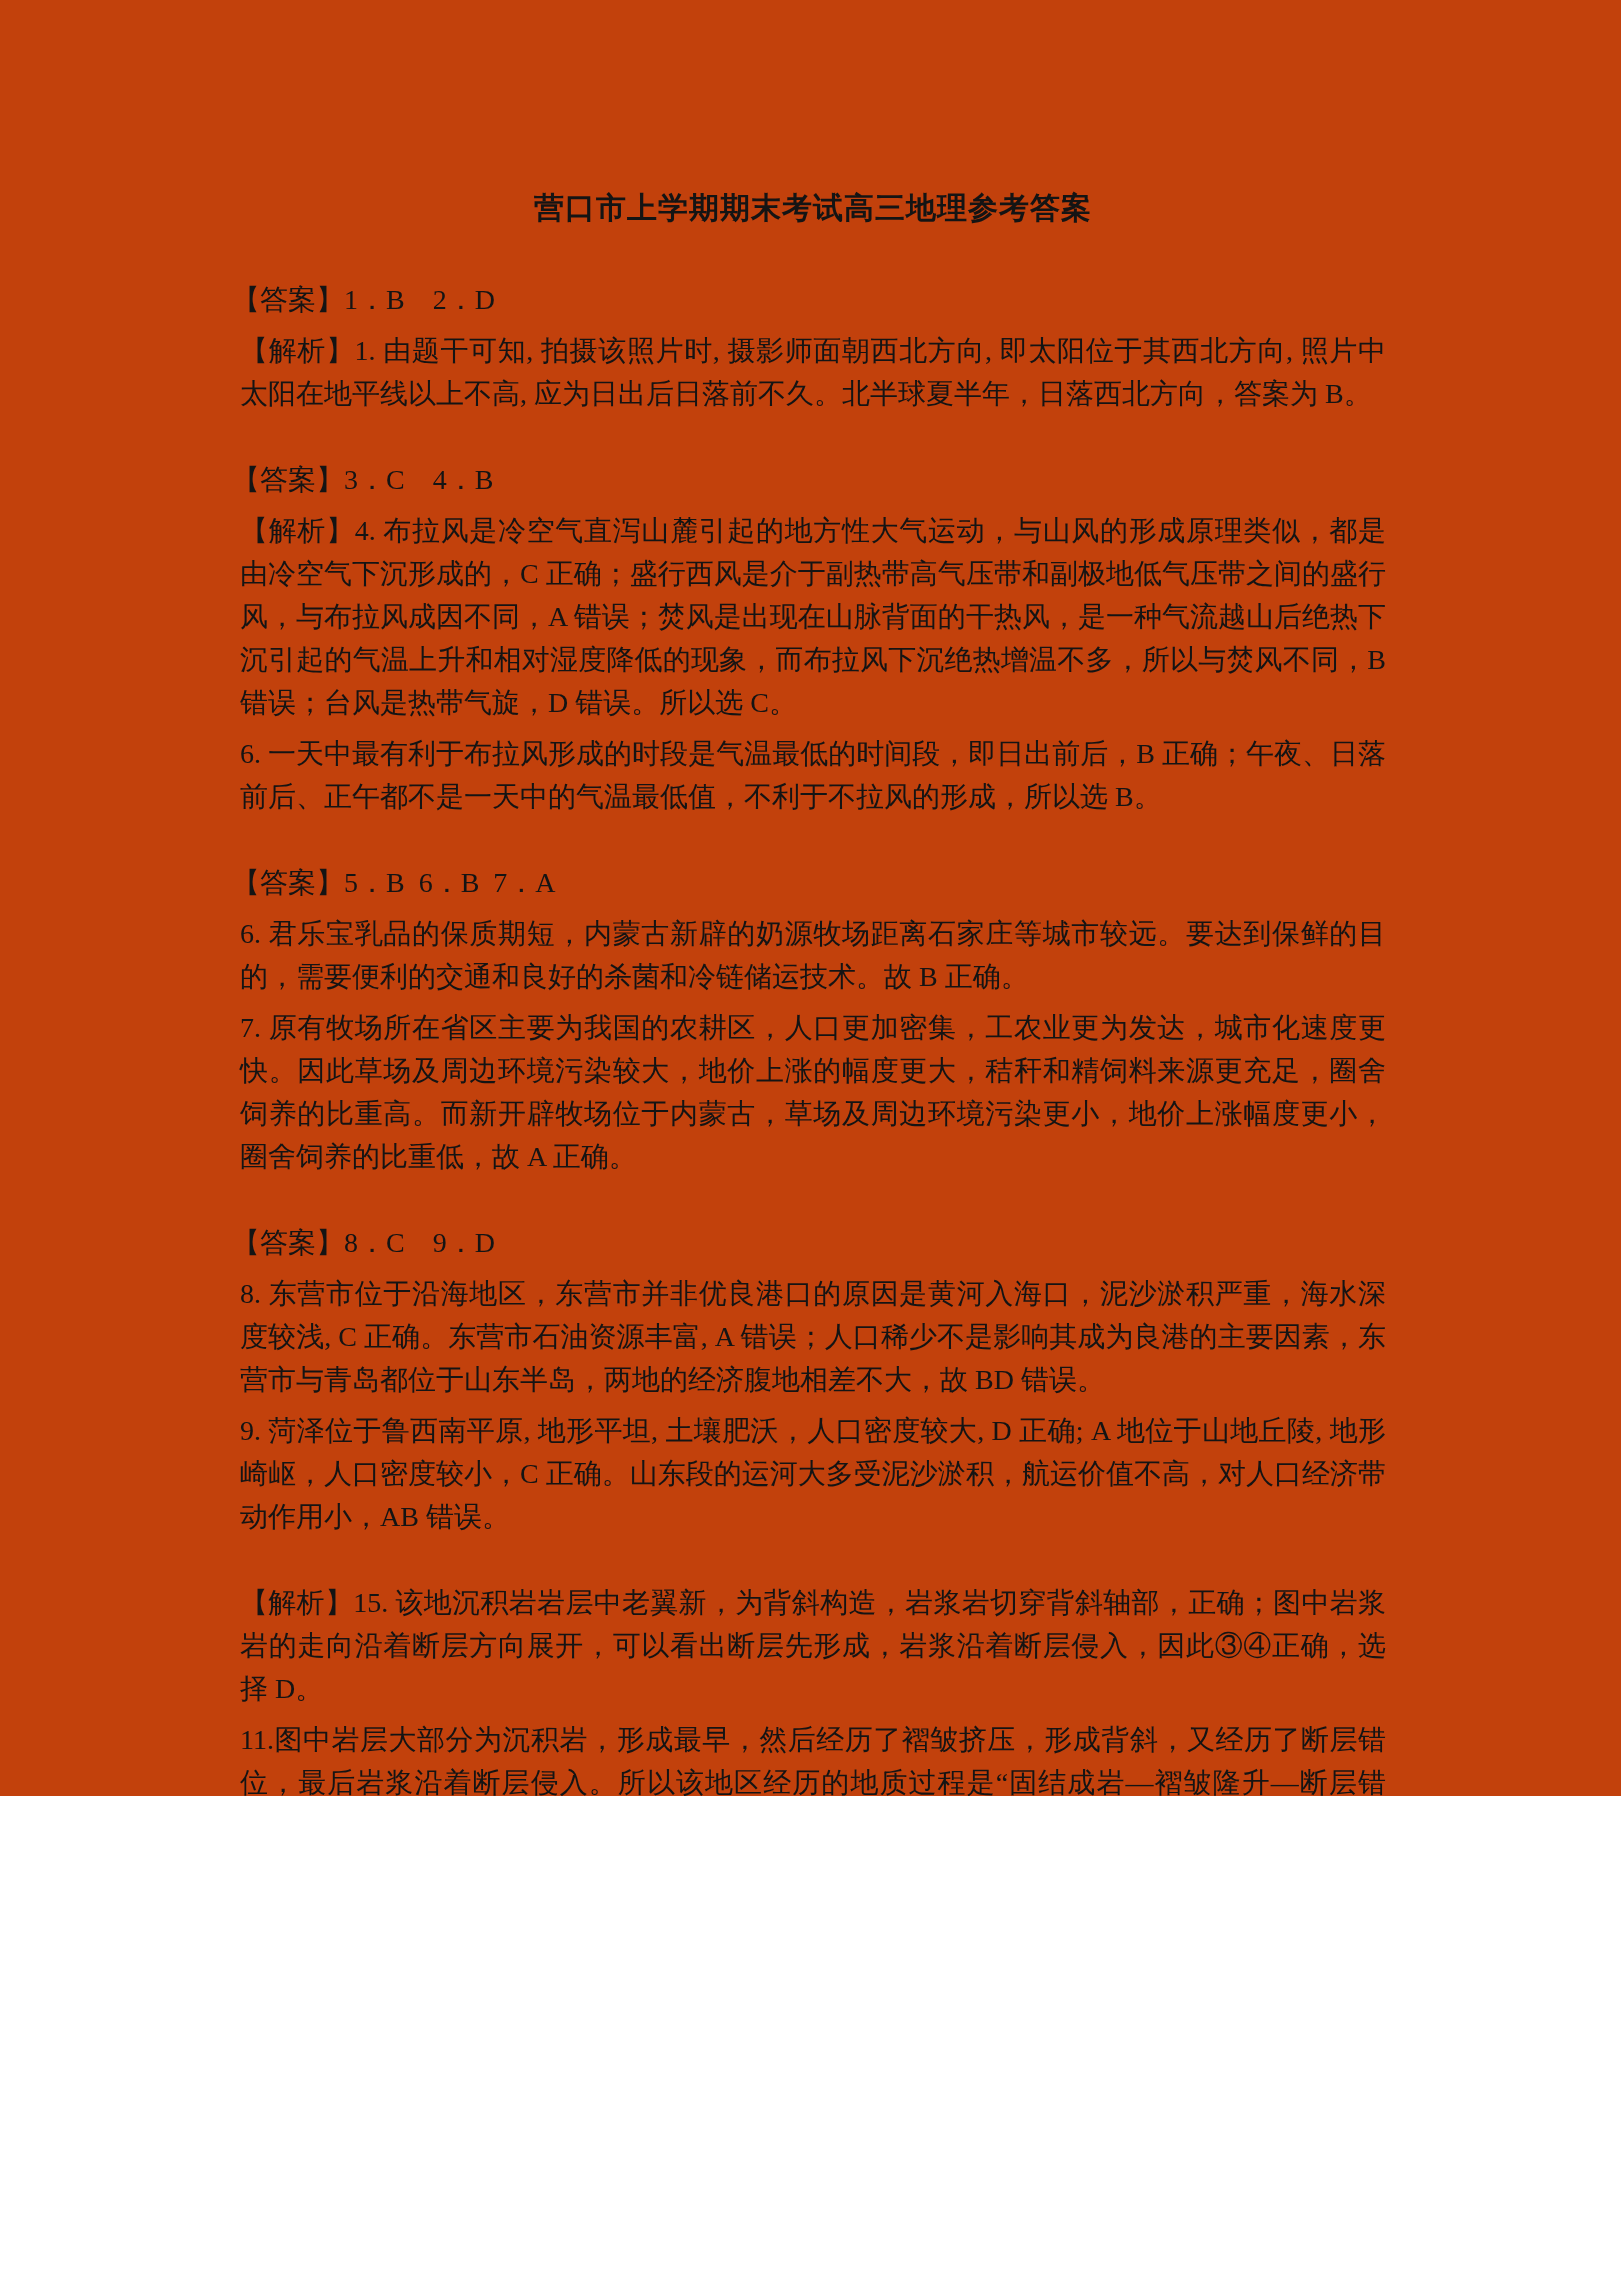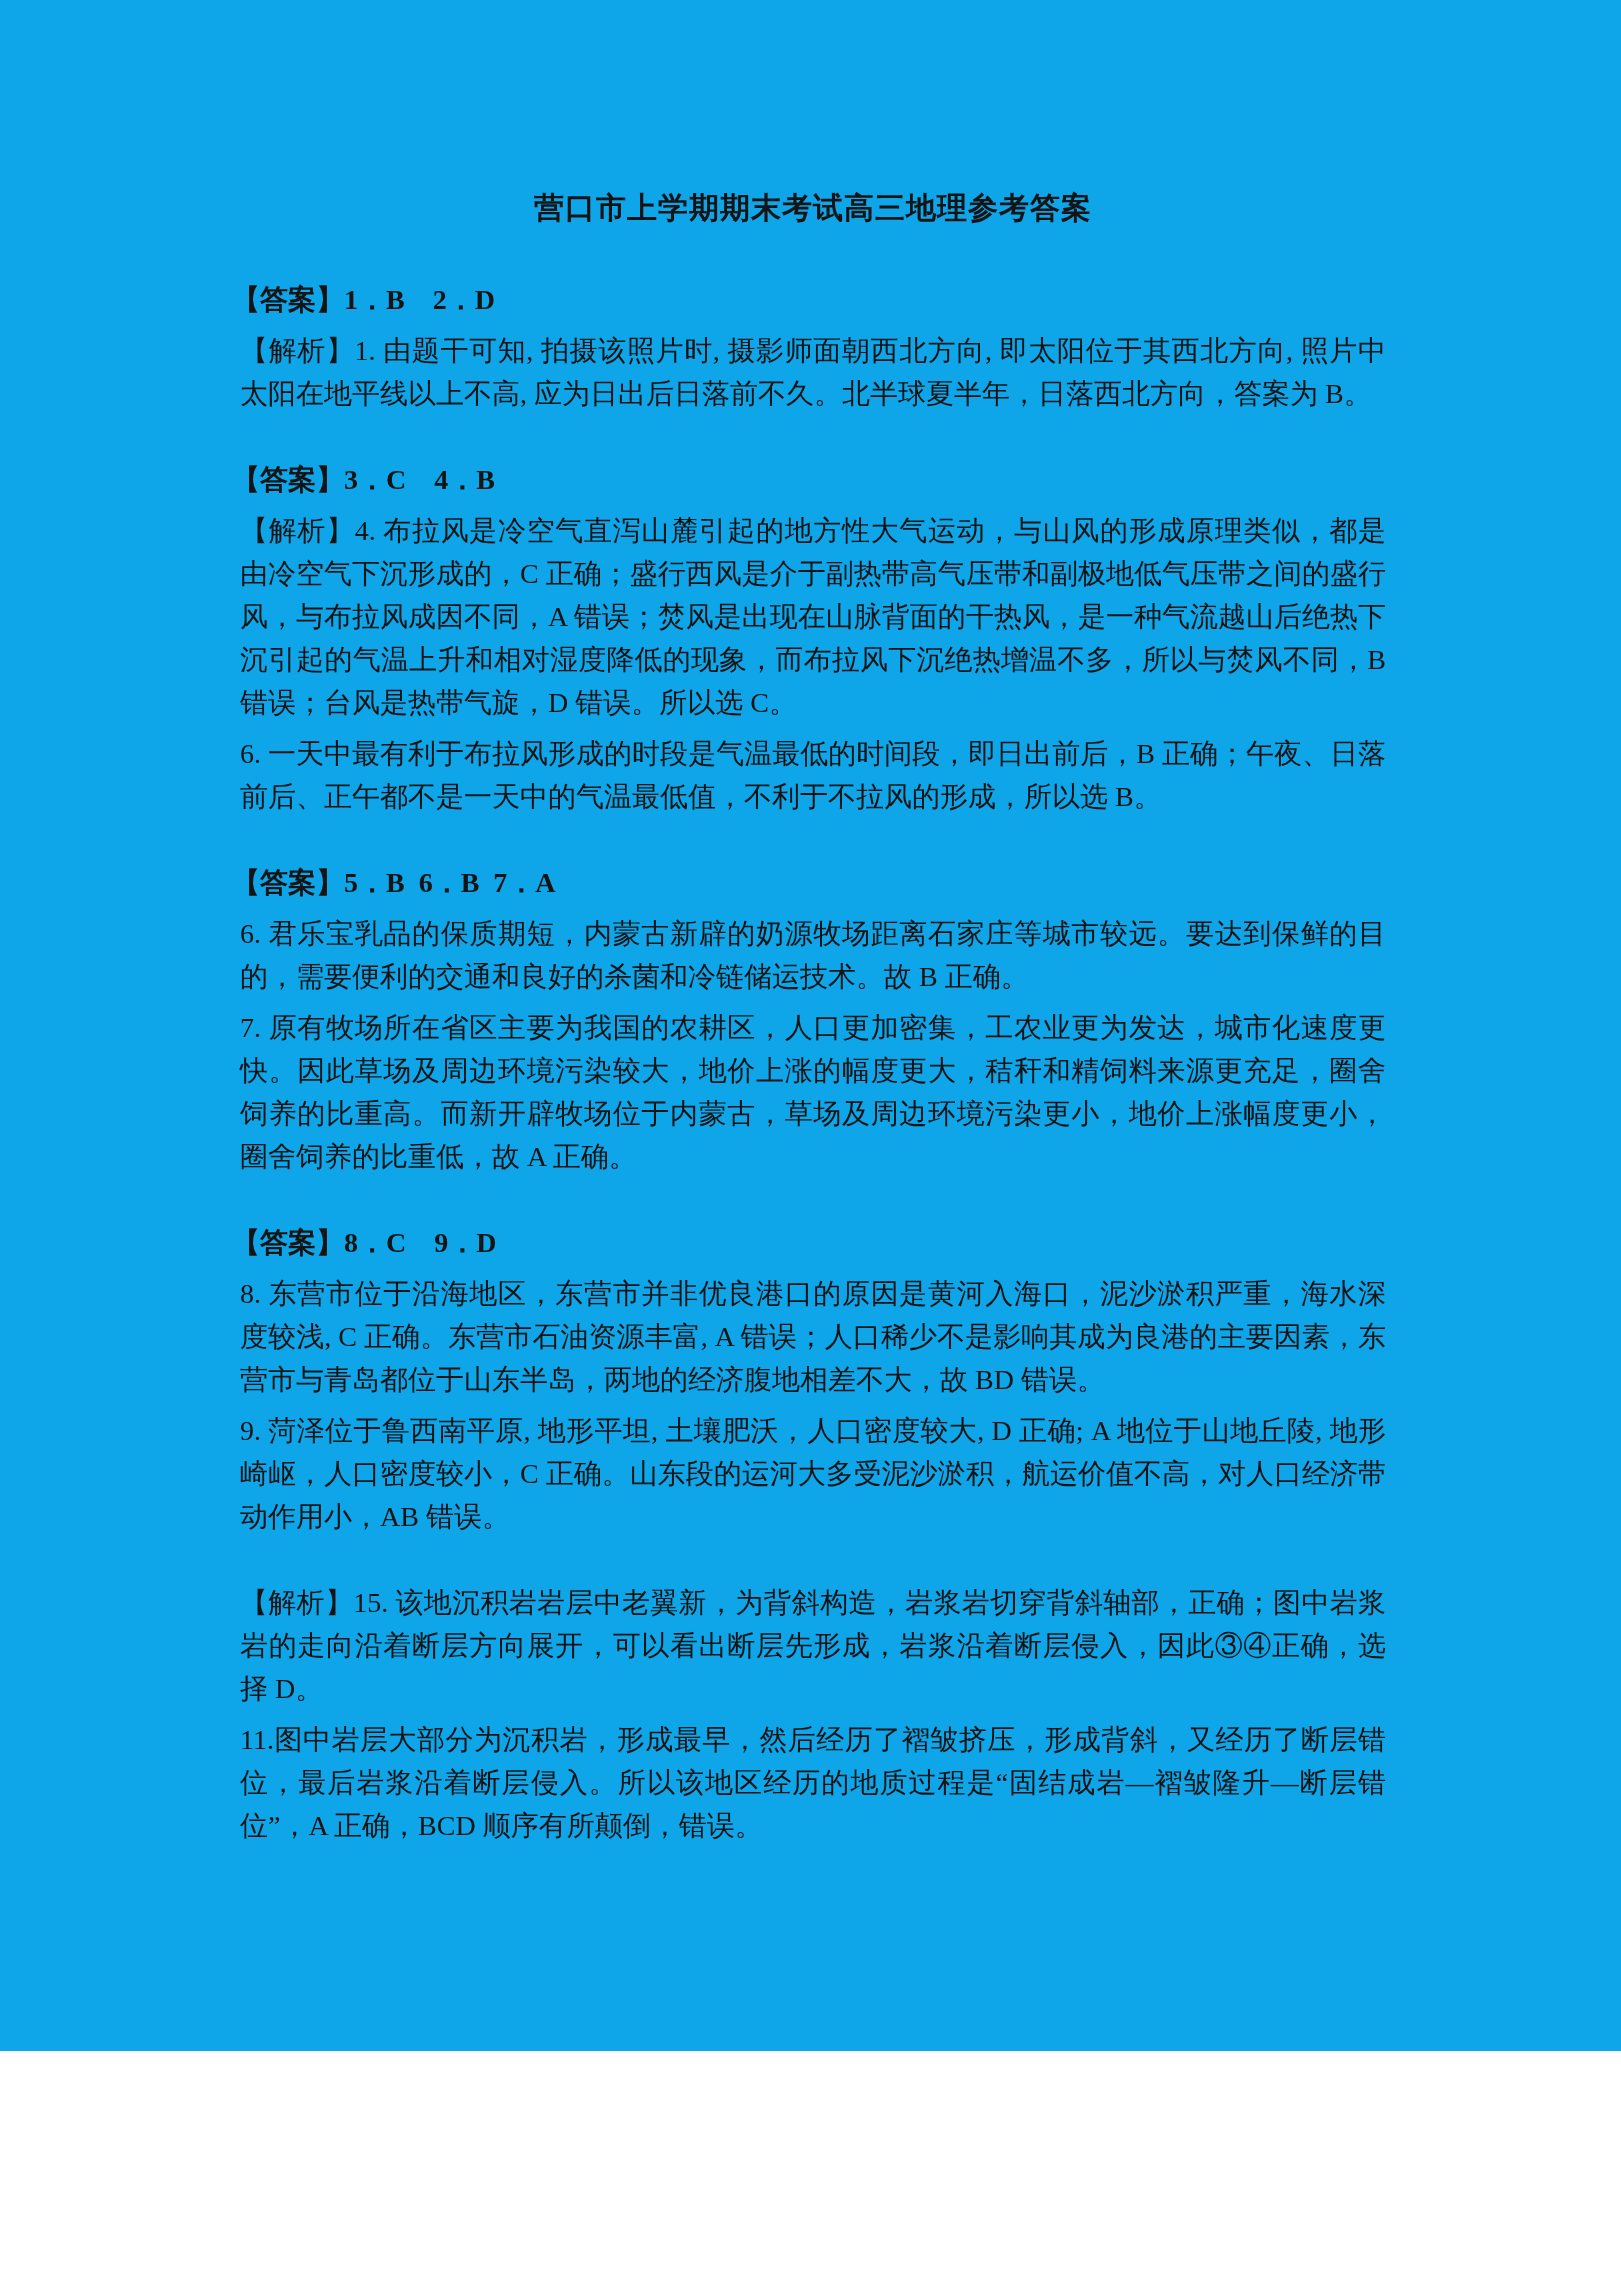--- a/index.html
+++ b/index.html
@@ -3,22 +3,22 @@
 <meta charset="utf-8">
 <style>
   html, body {
     margin: 0;
     padding: 0;
     background: #ffffff;
   }
   .page {
     position: relative;
     width: 1621px;
-    height: 2051px;
-    background: #0ea5e9;
+    height: 1796px;
+    background: #c2410c;
     overflow: hidden;
     font-family: "Liberation Serif", "DejaVu Serif", serif;
     color: #141414;
   }
   .content {
     position: absolute;
     left: 232px;
     top: 188px;
     width: 1162px;
   }
@@ -34,21 +34,21 @@
     margin: 0 0 43px 0;
   }
   .qa-group:last-child {
     margin-bottom: 0;
   }
   p.answer-line {
     margin: 0;
     font-size: 28px;
     line-height: 43px;
     white-space: pre-wrap;
-    font-weight: 700;
+    font-weight: 400;
   }
   p.body-par {
     margin: 8px;
     font-size: 28px;
     line-height: 43px;
     text-align: justify;
   }
 </style>
 </head>
 <body>

